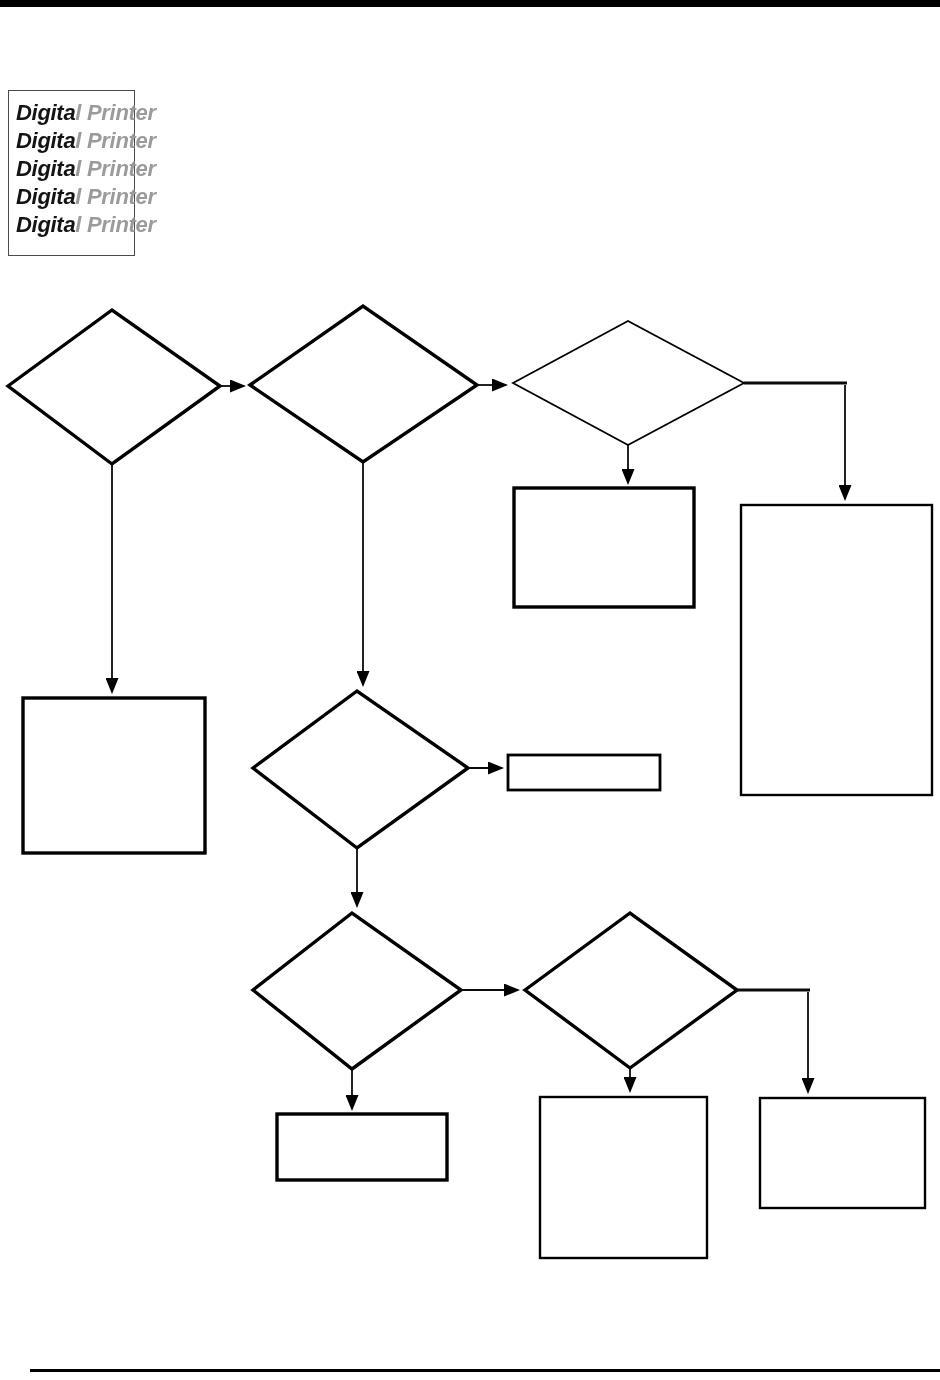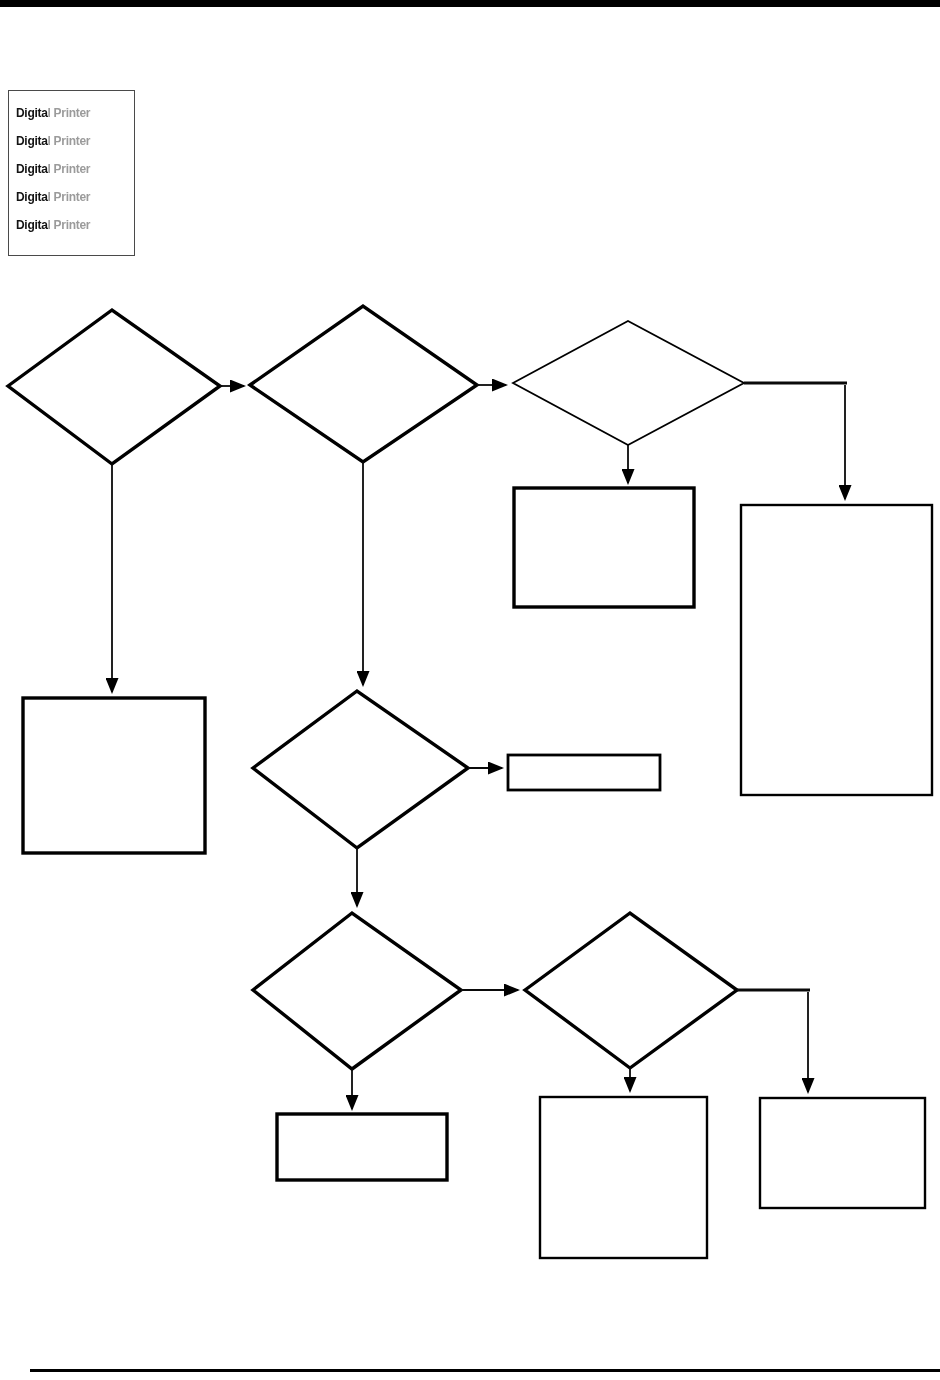--- a/index.html
+++ b/index.html
@@ -23,24 +23,25 @@
   }
   .sample-box {
     position: absolute; left: 8px; top: 90px;
     width: 127px; height: 166px;
     border: 1.5px solid #4a4a4a;
     padding: 8px 0 0 7px;
     background: #ffffff;
   }
   .sample-line {
     font-weight: bold;
-    font-size: 12px;
+    font-size: 22px;
     line-height: 28px;
     letter-spacing: -0.3px;
     white-space: nowrap;
+    font-style: italic;
   }
   .sample-line .dark  { color: #141414; }
   .sample-line .light { color: #9b9b9b; }
   svg.flow {
     position: absolute; left: 0; top: 0;
     width: 940px; height: 1380px;
   }
   .shape { fill: #ffffff; stroke: #000000; }
   .conn  { fill: none; stroke: #0a0a0a; }
 </style>

